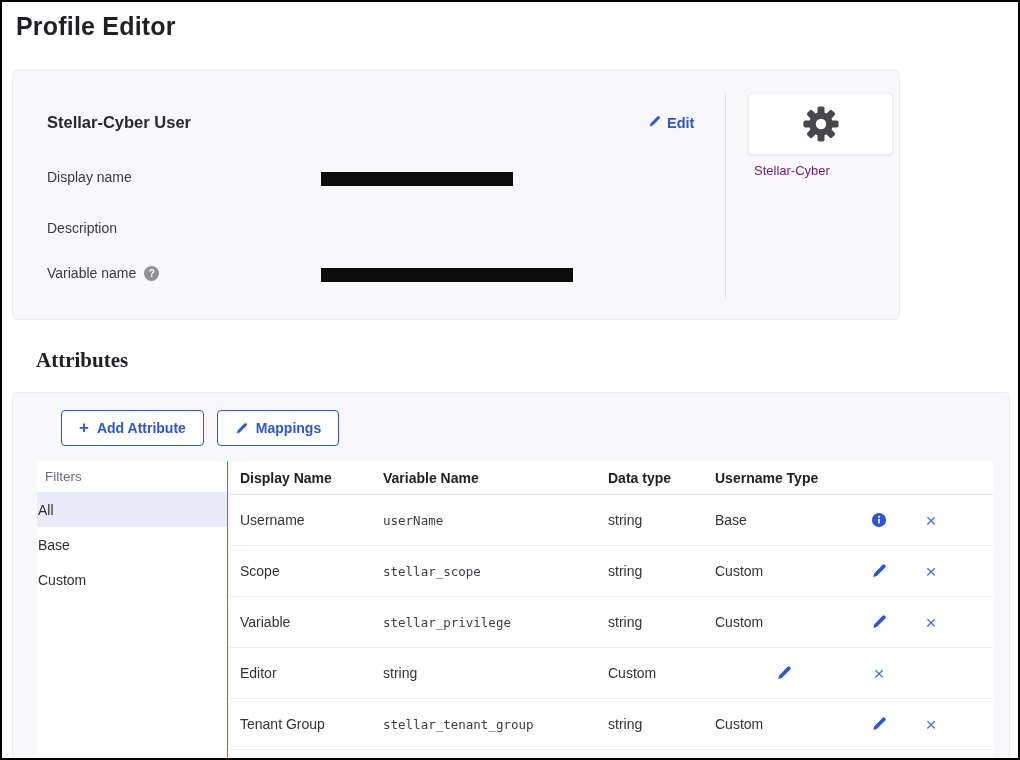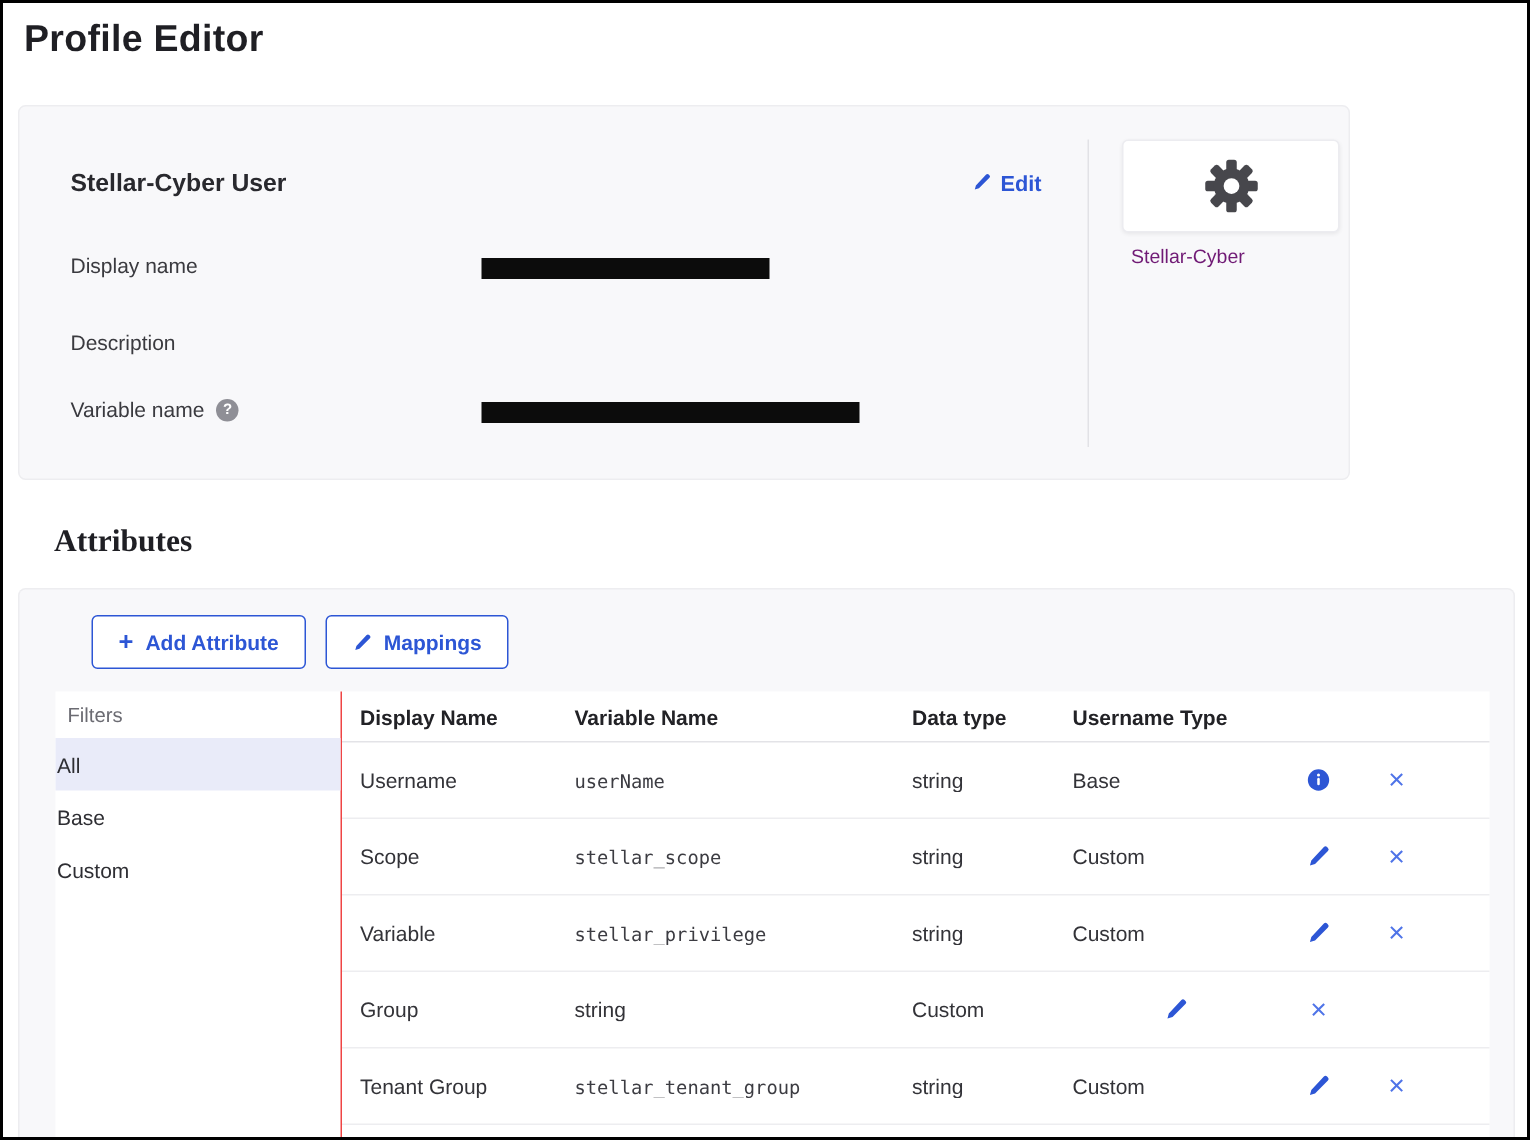--- a/index.html
+++ b/index.html
@@ -195,21 +195,21 @@
                   <svg viewBox="0 0 16 16">
                     <path d="M11.6 1.7a1.5 1.5 0 0 1 2.1 0l.6.6a1.5 1.5 0 0 1 0 2.1L5.7 13l-3.4 1 .9-3.4 8.4-8.9z" fill="currentColor"></path>
                   </svg>
                 </span>
               </div>
     <div class="icon-cell">
       <span class="x-icon">×</span>
     </div>
   </div>
             <div class="t-row">
-    <div class="cell c-name">Group</div>
+    <div class="cell c-name">Editor</div>
     <div class="cell c-dtype">string</div>
     <div class="cell c-atype">Custom</div>
     <div class="icon-cell c-action">
                 <span class="action-icon">
                   <svg viewBox="0 0 16 16">
                     <path d="M11.6 1.7a1.5 1.5 0 0 1 2.1 0l.6.6a1.5 1.5 0 0 1 0 2.1L5.7 13l-3.4 1 .9-3.4 8.4-8.9z" fill="currentColor"></path>
                   </svg>
                 </span>
               </div>
     <div class="icon-cell">

